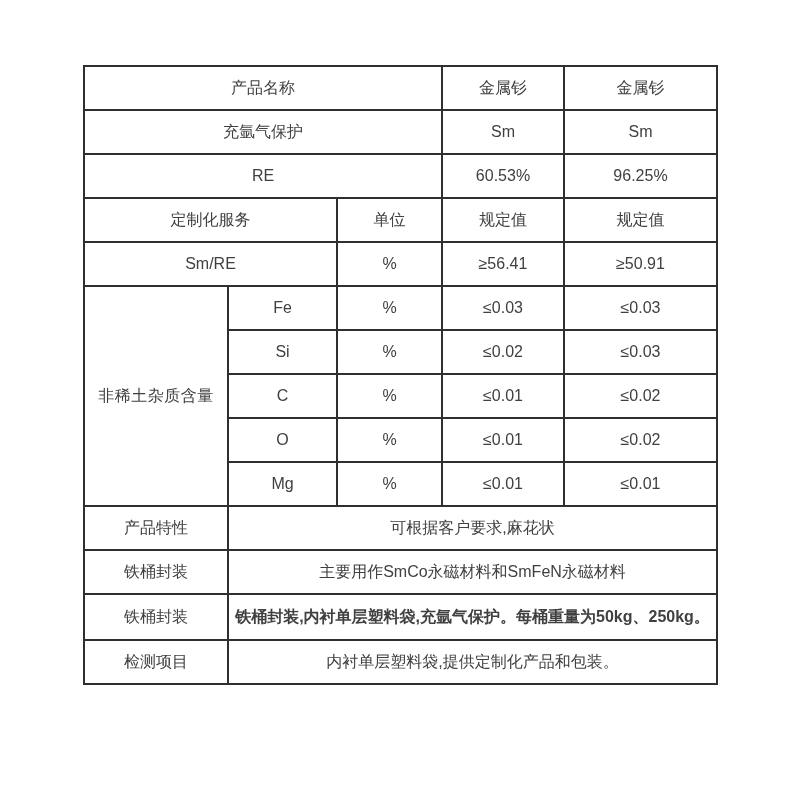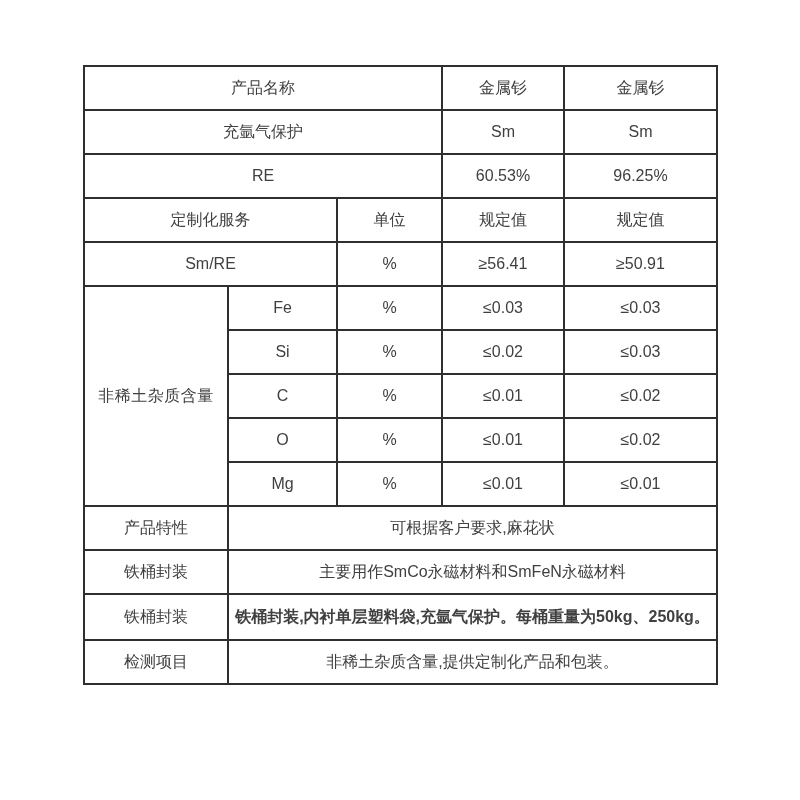--- a/index.html
+++ b/index.html
@@ -119,16 +119,16 @@
     <tr>
       <td>铁桶封装</td>
       <td colspan="4">主要用作SmCo永磁材料和SmFeN永磁材料</td>
     </tr>
     <tr>
       <td>铁桶封装</td>
       <td colspan="4" class="packaging-value">铁桶封装,内衬单层塑料袋,充氩气保护。每桶重量为50kg、250kg。</td>
     </tr>
     <tr>
       <td>检测项目</td>
-      <td colspan="4">非稀土杂质含量,提供定制化产品和包装。</td>
+      <td colspan="4">内衬单层塑料袋,提供定制化产品和包装。</td>
     </tr>
   </tbody>
 </table>
 
 </body></html>

